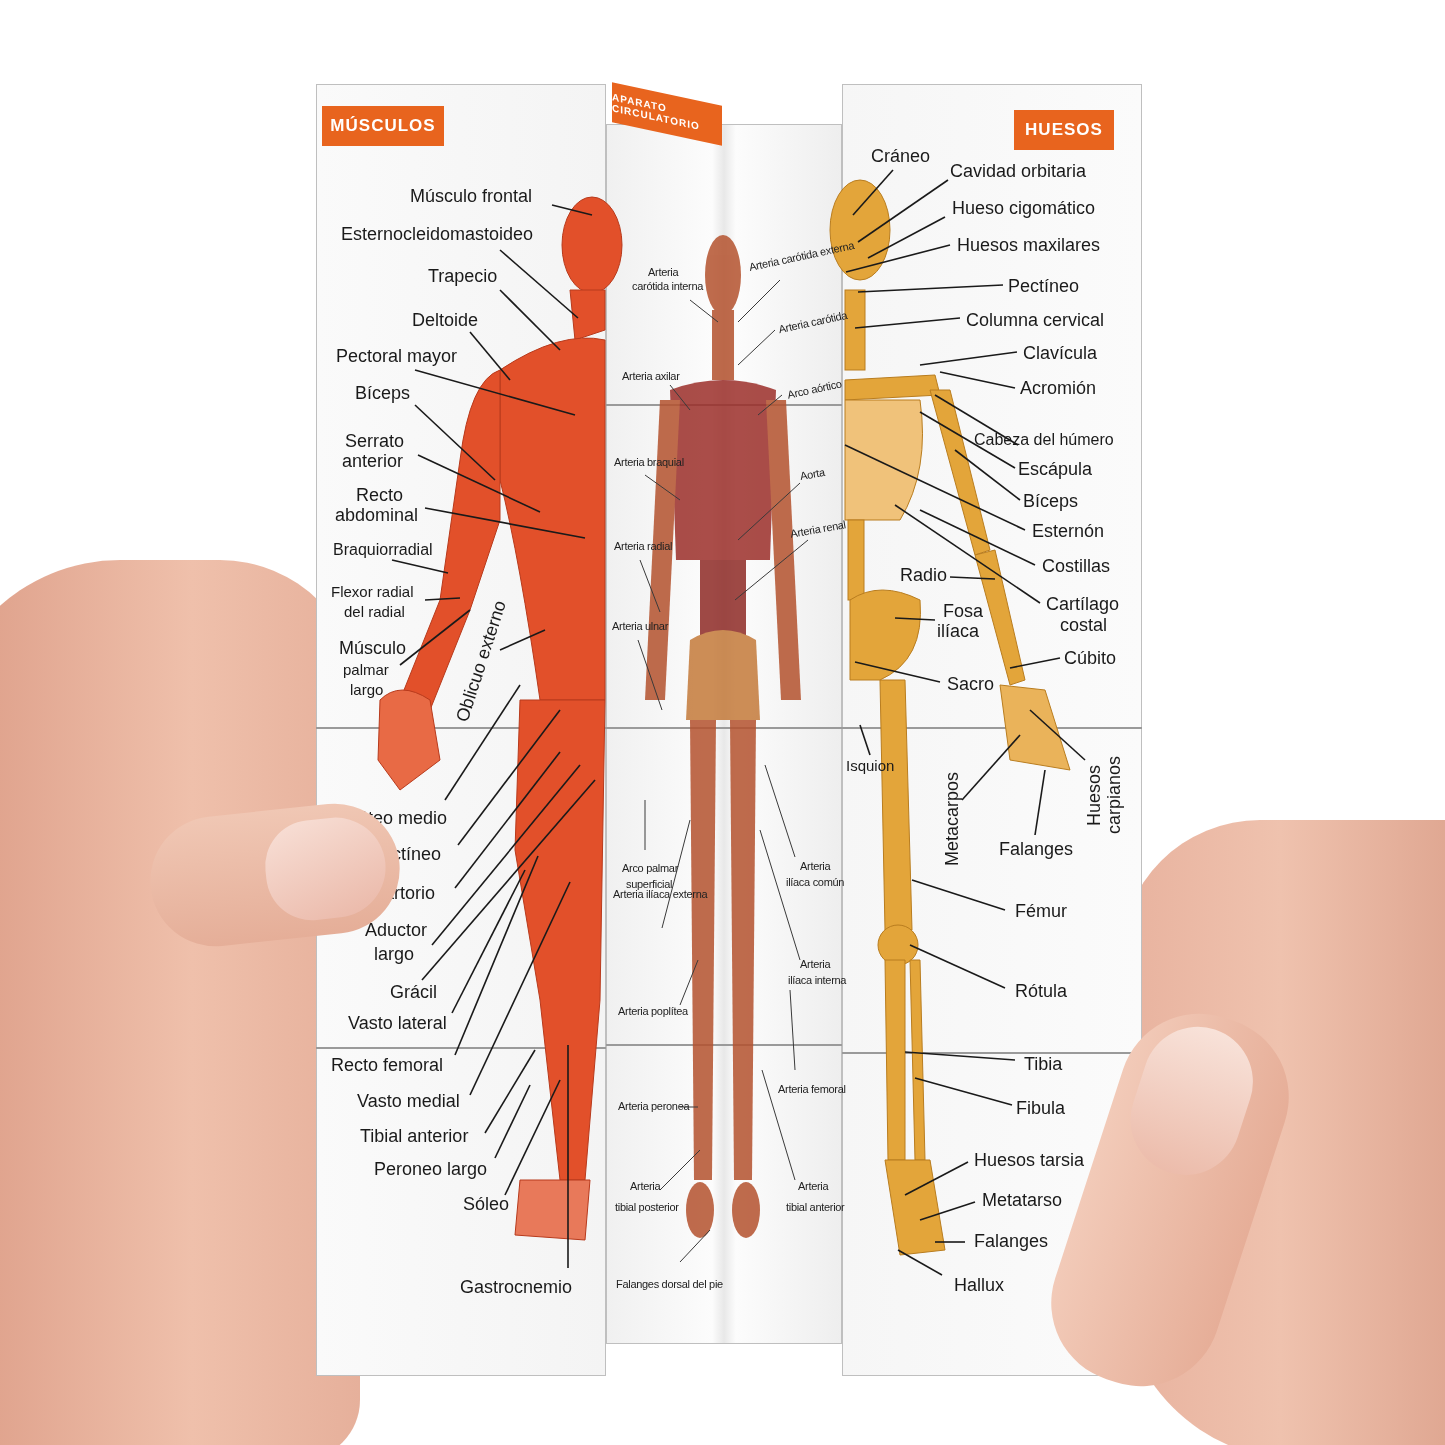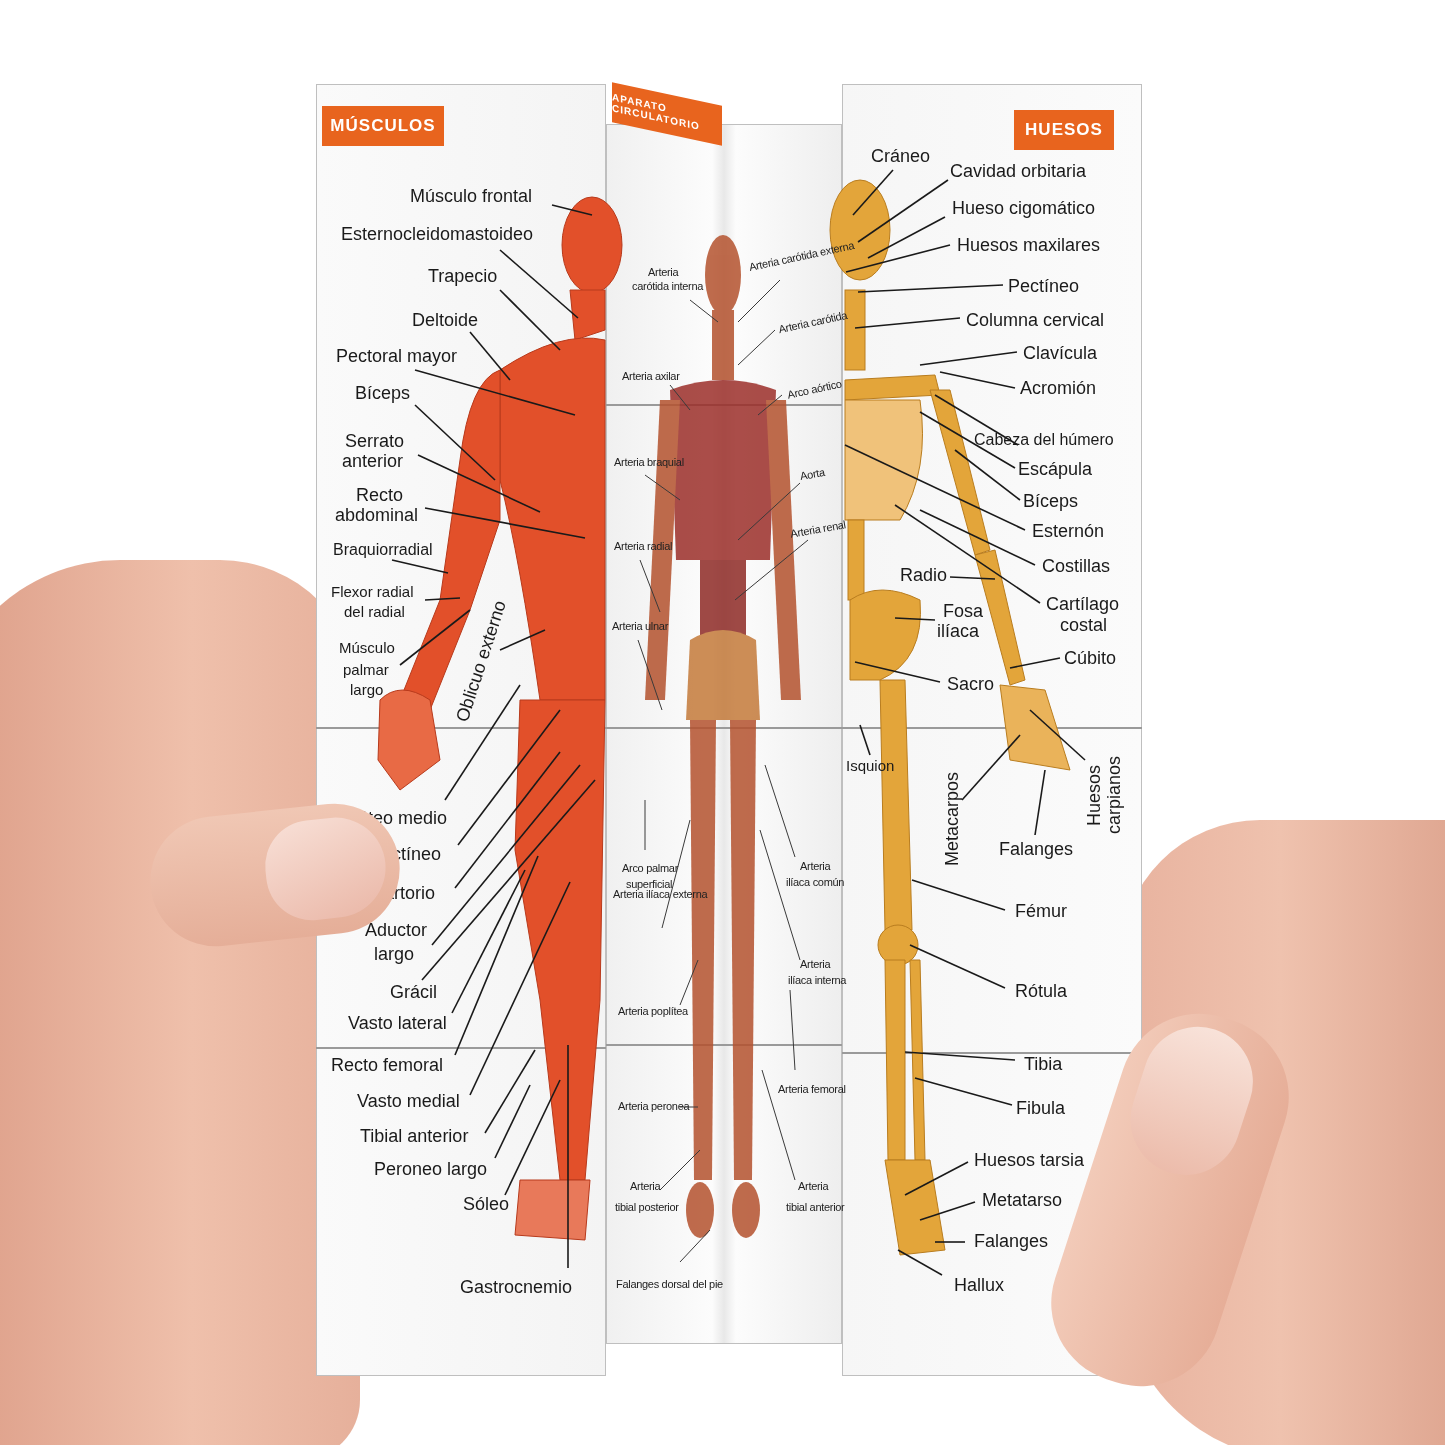--- a/index.html
+++ b/index.html
@@ -191,21 +191,21 @@
   <span class="lbl" style="left:412px;top:310px">Deltoide</span>
   <span class="lbl" style="left:336px;top:346px">Pectoral mayor</span>
   <span class="lbl" style="left:355px;top:383px">Bíceps</span>
   <span class="lbl" style="left:345px;top:431px">Serrato</span>
   <span class="lbl" style="left:342px;top:451px">anterior</span>
   <span class="lbl" style="left:356px;top:485px">Recto</span>
   <span class="lbl" style="left:335px;top:505px">abdominal</span>
   <span class="lbl" style="left:333px;top:540px;font-size:16px">Braquiorradial</span>
   <span class="lbl" style="left:331px;top:582px;font-size:15px">Flexor radial</span>
   <span class="lbl" style="left:344px;top:602px;font-size:15px">del radial</span>
-  <span class="lbl" style="left:339px;top:638px;font-size:15px">Músculo</span>
+  <span class="lbl" style="left:339px;top:638px;font-size:18px">Músculo</span>
   <span class="lbl" style="left:343px;top:660px;font-size:15px">palmar</span>
   <span class="lbl" style="left:350px;top:680px;font-size:15px">largo</span>
   <span class="lbl vert" style="left:452px;top:718px;transform:rotate(-72deg)">Oblicuo externo</span>
   <span class="lbl" style="left:340px;top:808px">Glúteo medio</span>
   <span class="lbl" style="left:370px;top:844px">Pectíneo</span>
   <span class="lbl" style="left:372px;top:883px">Sartorio</span>
   <span class="lbl" style="left:365px;top:920px">Aductor</span>
   <span class="lbl" style="left:374px;top:944px">largo</span>
   <span class="lbl" style="left:390px;top:982px">Grácil</span>
   <span class="lbl" style="left:348px;top:1013px">Vasto lateral</span>

